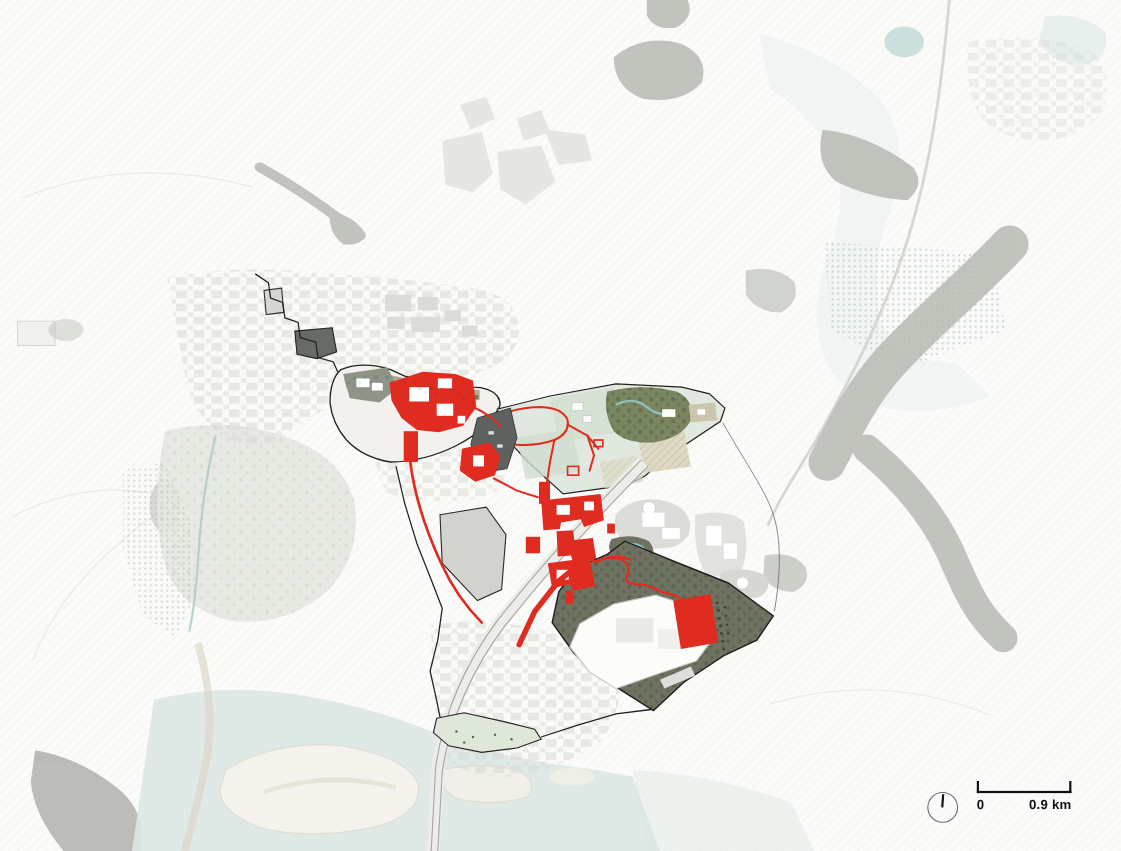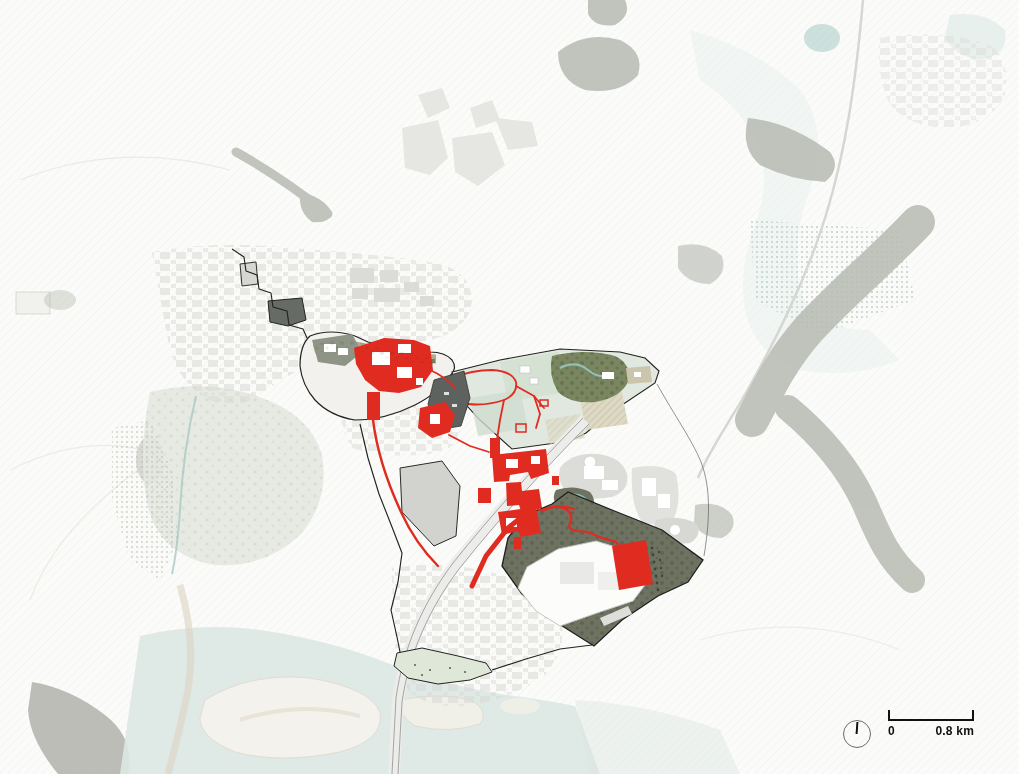--- a/index.html
+++ b/index.html
@@ -274,16 +274,16 @@
   <path d="M 314,349 Q 345,341 372,350 Q 402,359 436,359" stroke="url(#mottleDark)" stroke-width="9" fill="none" opacity="0.5"></path>
 </svg>
 
   <div class="north">
       <div class="needle"></div>
     </div>
   <div class="scalebar">
     <div class="bar"></div>
     <div class="labels">
       <span>0</span>
-      <span>0.8 km</span>
+      <span>0.9 km</span>
     </div>
   </div>
 </div>
 
 </body></html>

